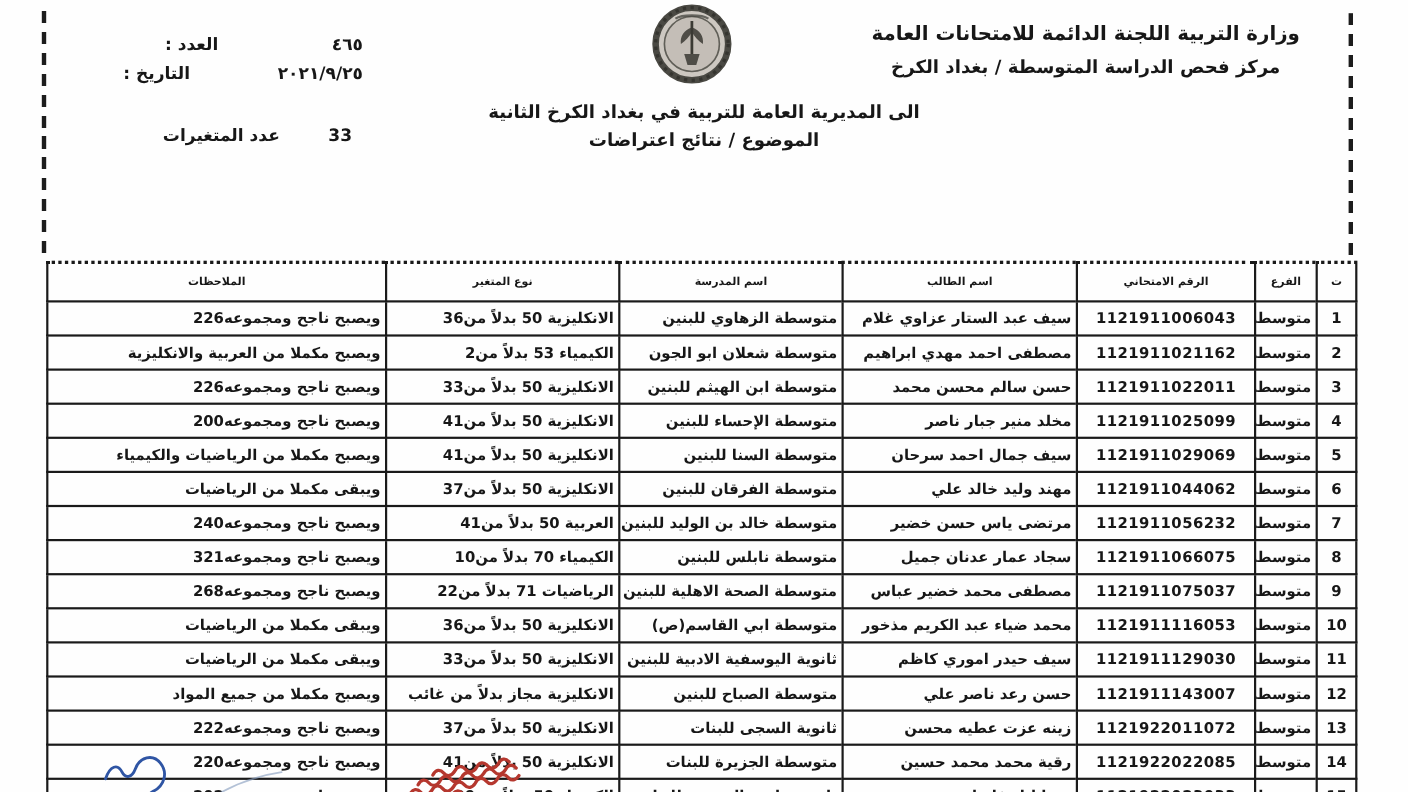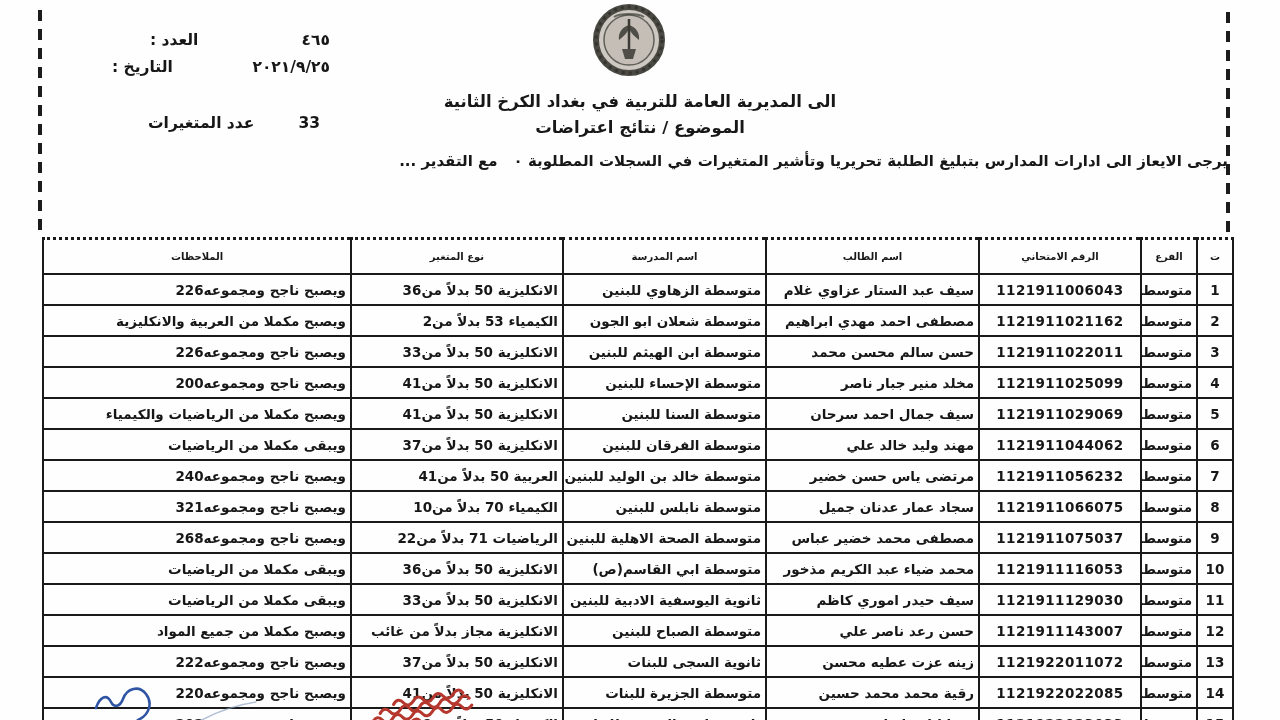--- a/index.html
+++ b/index.html
@@ -71,20 +71,24 @@
   .marks{position:absolute;left:0;top:660px;width:640px;height:60px;}
 </style>
 </head>
 <body>
 
 <div class="page">
 
   <div class="dash-v dash-left"></div>
   <div class="dash-v dash-right"></div>
 
+  <div class="letterhead rtl">
+    <div class="l1 nowrap">وزارة التربية اللجنة الدائمة للامتحانات العامة</div>
+    <div class="l2 nowrap">مركز فحص الدراسة المتوسطة / بغداد الكرخ</div>
+  </div>
 
   <svg class="emblem" viewBox="0 0 74 74">
     <circle cx="37" cy="37" r="33" fill="#cdc8c1" stroke="#4a4943" stroke-width="6"></circle>
     <circle cx="37" cy="37" r="33" fill="none" stroke="#30302b" stroke-width="3" stroke-dasharray="3 4" opacity="0.8"></circle>
     <circle cx="37" cy="37" r="25" fill="#c4beb6" stroke="#55544d" stroke-width="1.5" opacity="0.9"></circle>
     <path d="M37,16 L37,46" stroke="#3b3a34" stroke-width="2.5" fill="none"></path>
     <path d="M37,22 C30,24 26,30 27,37 C31,34 35,30 37,26 C39,30 43,34 47,37 C48,30 44,24 37,22 Z" fill="#3b3a34" opacity="0.85"></path>
     <path d="M30,46 L44,46 L41,56 L33,56 Z" fill="#3b3a34" opacity="0.85"></path>
     <path d="M22,14 C28,10 46,10 52,14" stroke="#3b3a34" stroke-width="2" fill="none" opacity="0.7"></path>
   </svg>
@@ -99,21 +103,20 @@
   </div>
   <div class="meta-row row-vars rtl">
     <span class="lbl">عدد المتغيرات</span>
     <span class="val">33</span>
   </div>
 
   <div class="addr rtl nowrap">الى المديرية العامة للتربية في بغداد الكرخ الثانية</div>
   <div class="subj rtl nowrap">الموضوع / نتائج اعتراضات</div>
 
   <div class="body-par">
-    <div class="ln"><span>يرجى الايعاز الى ادارات المدارس بتبليغ الطلبة تحريريا وتأشير المتغيرات في السجلات المطلوبة ٠</span><span class="tail">مع التقدير ...</span></div>
   </div>
 
   <table class="results">
     <colgroup>
       <col class="c-no">
         <col class="c-branch">
         <col class="c-exam">
       <col class="c-student">
         <col class="c-school">
         <col class="c-change">

